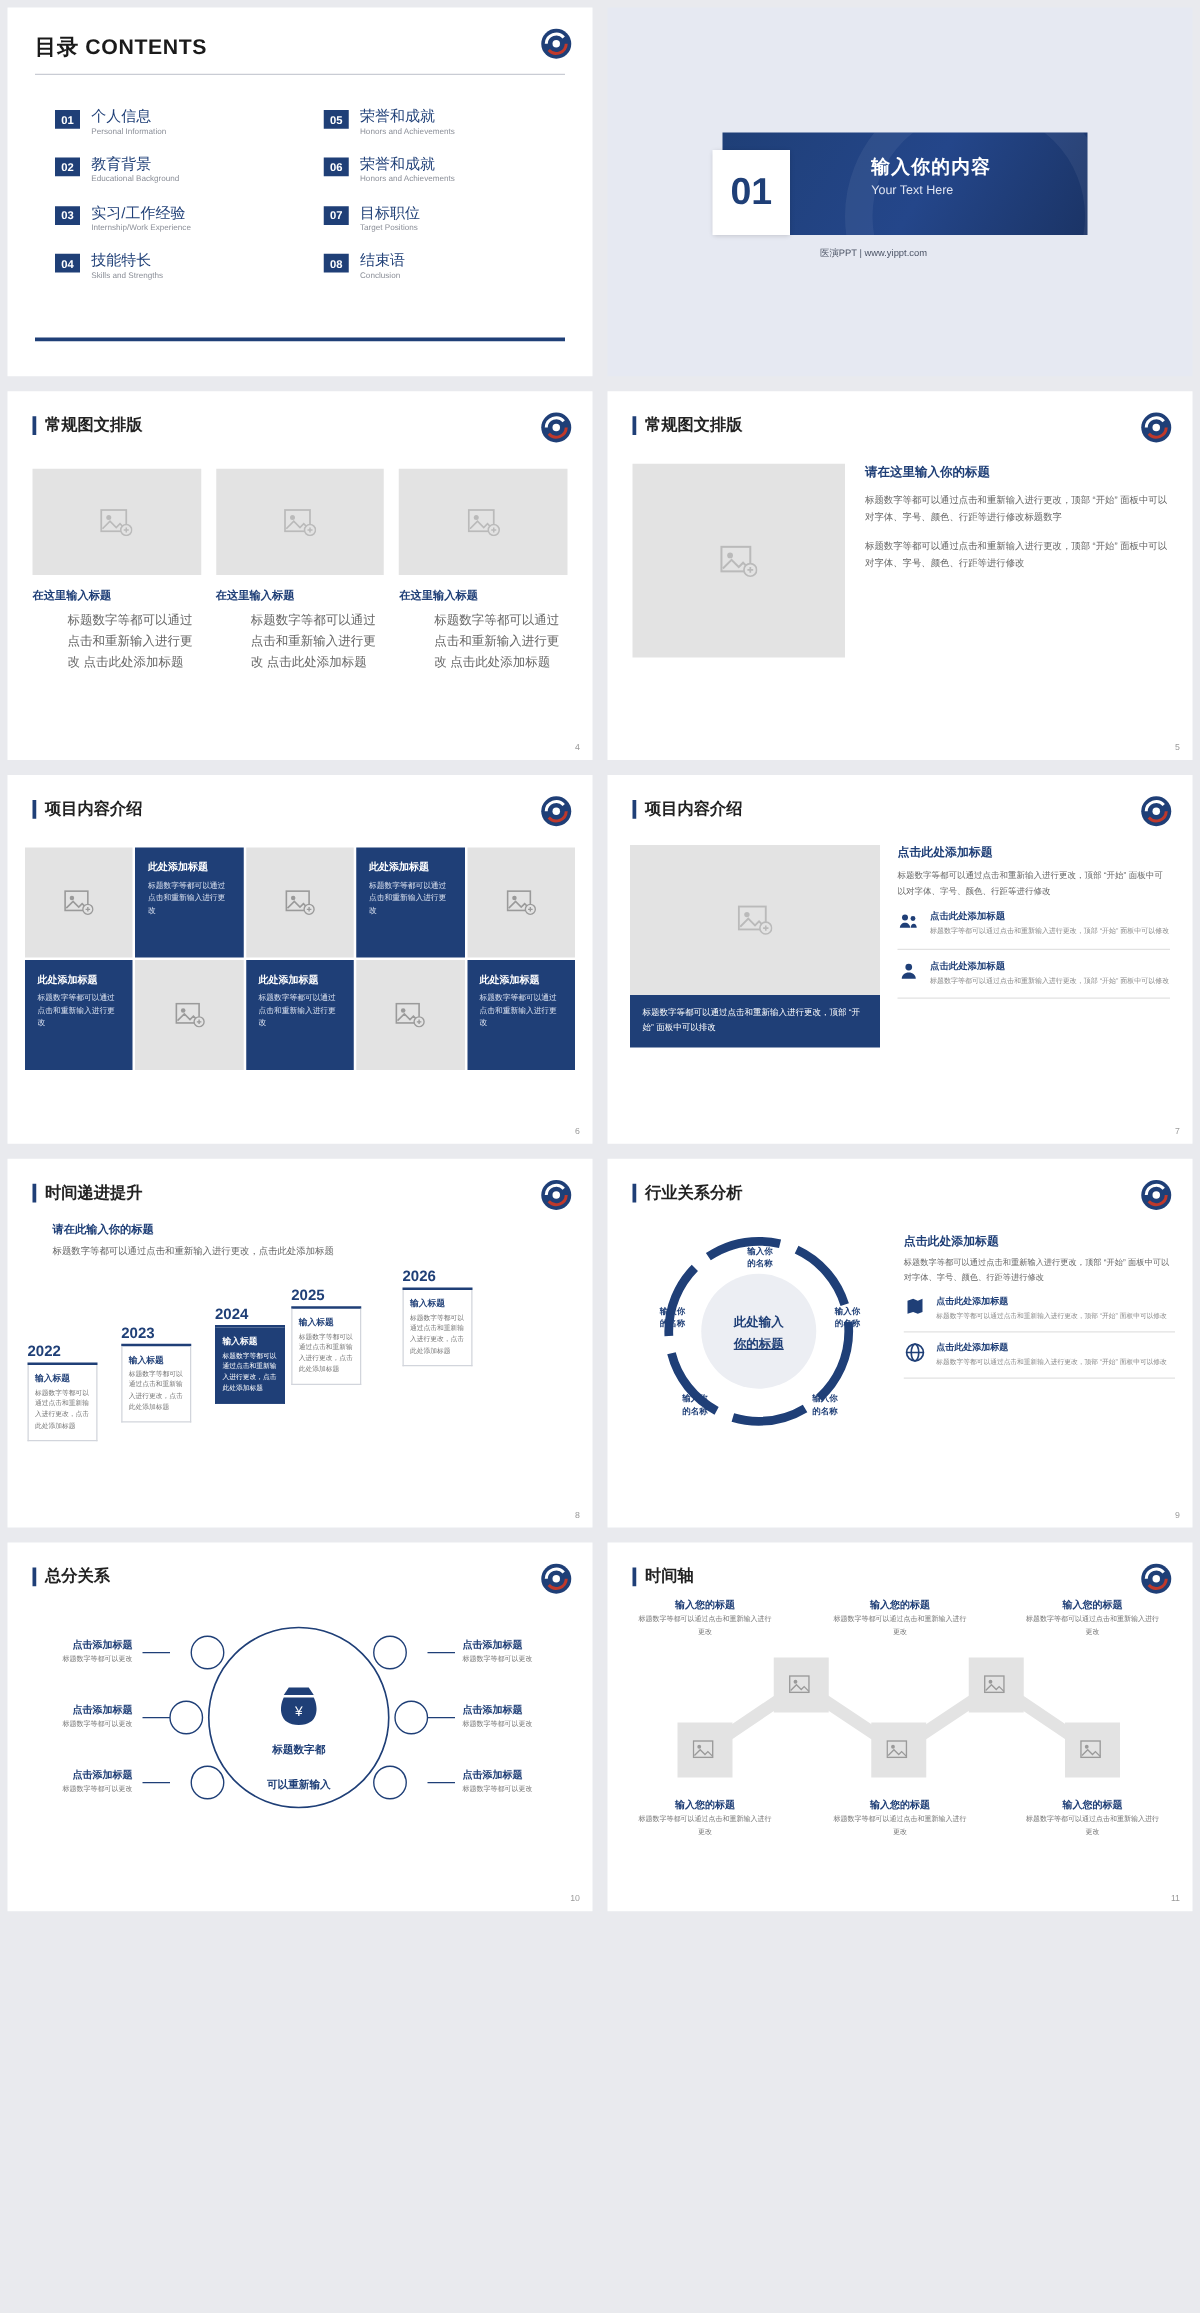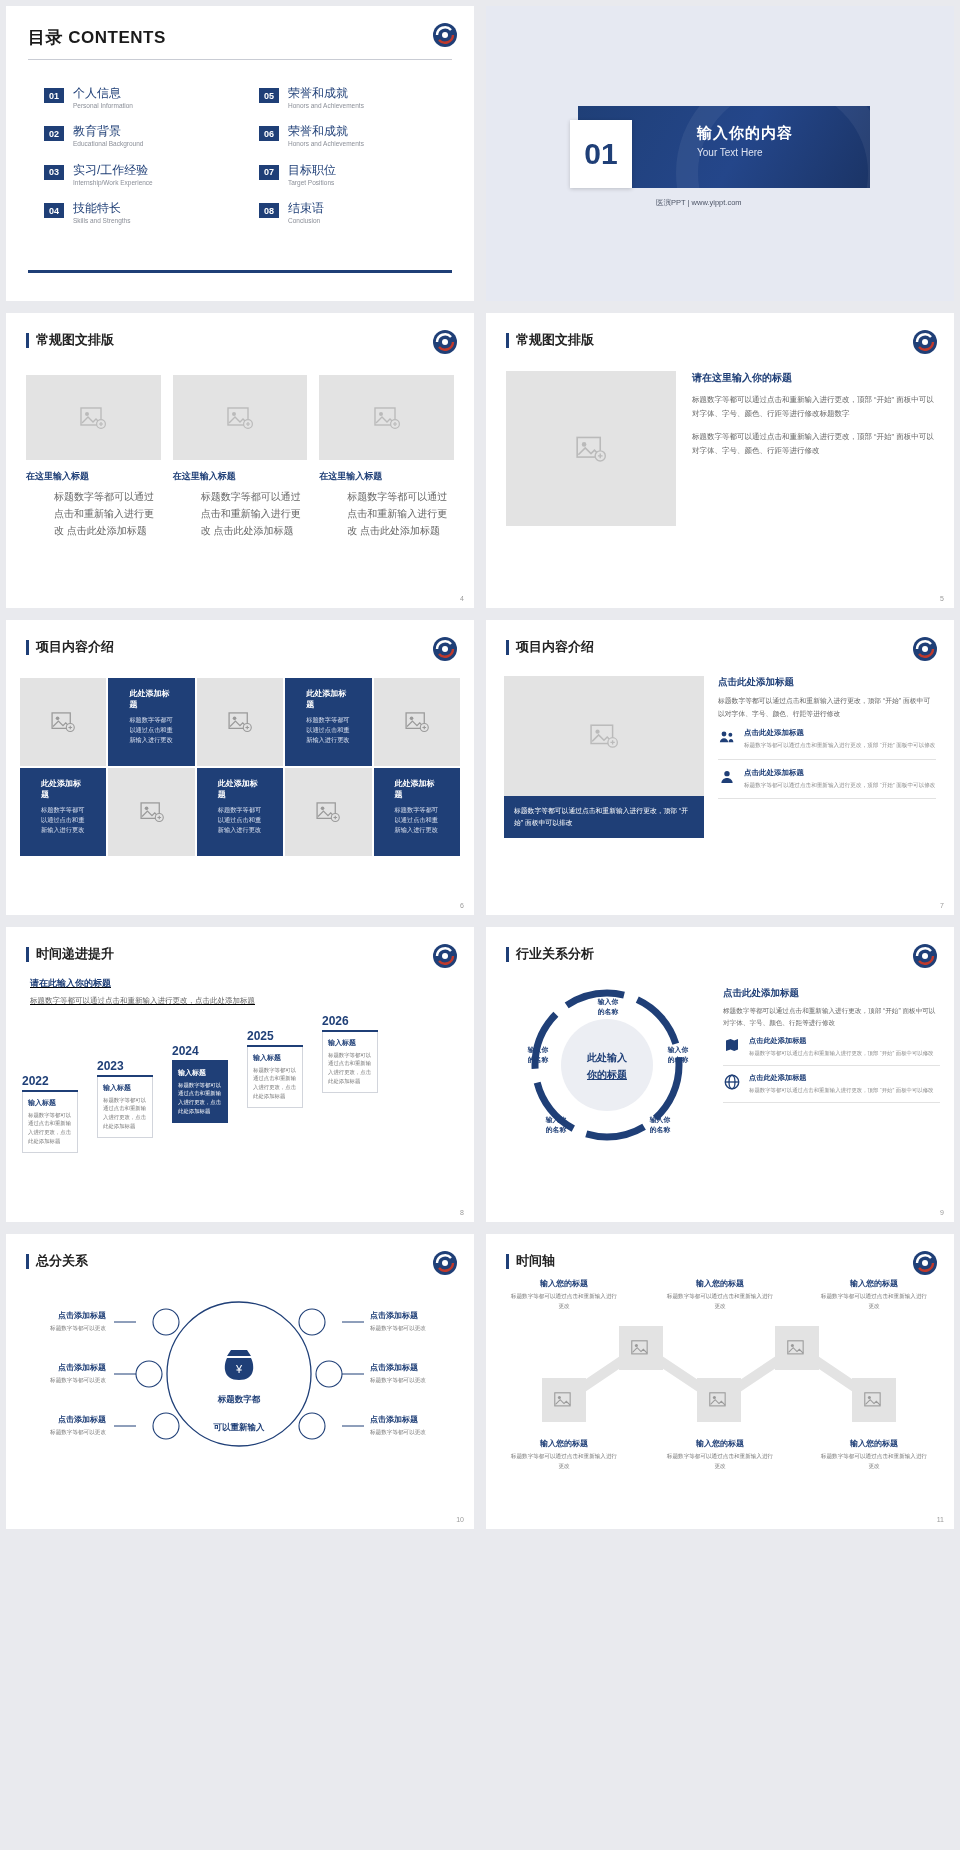--- a/index.html
+++ b/index.html
@@ -127,38 +127,38 @@
   
   .s5-grid {
     display: grid;
     grid-template-columns: repeat(5, 1fr);
     grid-template-rows: 88px 88px;
     gap: 2px;
     margin: 22px 14px 0 14px;
   }
   .cell { position: relative; overflow: hidden; }
   .cell.img { background: #e3e3e3; display:flex; align-items:center; justify-content:center; }
-  .cell.blue { background: #1f3f77; color: #fff; padding: 10px 21px; }
+  .cell.blue { background: #1f3f77; color: #fff; padding: 10px 10px; }
   .cell.blue .ct { font-size: 8px; font-weight: bold; }
   .cell.blue .cd { font-size: 6.2px; line-height: 1.65; margin-top: 5px; color: #d9e0ef; }
 
   
   .s6-body { display: flex; gap: 14px; padding: 20px 18px 0 18px; }
   .s6-left { width: 200px; flex: none; }
   .s6-left .ph { height: 120px; }
   .s6-cap { background: #1f3f77; color: #fff; font-size: 6.8px; line-height: 1.8; padding: 9px 10px; }
   .s6-t { font-size: 9.5px; font-weight: bold; color: #1f3f77; }
   .s6-p { font-size: 6.8px; color: #666; line-height: 1.85; margin-top: 6px; }
   .s6-item { display: flex; gap: 8px; align-items: flex-start; padding: 8px 0; border-bottom: 1px solid #e2e2e2; }
   .s6-ic { width: 18px; height: 18px; flex: none; color: #1f3f77; }
   .s6-it { font-size: 7.5px; font-weight: bold; color: #1f3f77; }
   .s6-id { font-size: 5.6px; color: #8b8b8b; line-height: 1.7; margin-top: 3px; }
 
   
-  .s7-lead { padding: 14px 20px 0 24px; text-decoration: underline; }
+  .s7-lead { padding: 14px 20px 0 36px; }
   .s7-lead .lt { font-size: 9px; font-weight: bold; color: #1f3f77; }
   .s7-lead .lp { font-size: 7.5px; color: #666; line-height: 1.8; margin-top: 4px; }
   .s7-steps { position: relative; height: 120px; margin: 6px 16px 0 16px; }
   .step { position: absolute; width: 56px; }
   .step .yr { font-size: 12px; font-weight: bold; color: #1f3f77; }
   .step .ul { height: 2px; background: #1f3f77; margin-top: 2px; }
   .step .bx { border: 1px solid #d2d5dc; border-top: none; padding: 6px 5px; }
   .step .st { font-size: 7px; font-weight: bold; color: #1f3f77; }
   .step .sd { font-size: 5.4px; color: #777; line-height: 1.65; margin-top: 3px; }
   .step.dark .bx { background: #1f3f77; border-color: #1f3f77; }
@@ -549,21 +549,21 @@
         </div>
       </div>
       <div class="step dark" style="left:150px; top:30px;">
         <div class="yr">2024</div>
         <div class="ul"></div>
         <div class="bx">
           <div class="st">输入标题</div>
           <div class="sd">标题数字等都可以通过点击和重新输入进行更改，点击此处添加标题</div>
         </div>
       </div>
-      <div class="step" style="left:225px; top:15px;">
+      <div class="step" style="left:211px; top:15px;">
         <div class="yr">2025</div>
         <div class="ul"></div>
         <div class="bx">
           <div class="st">输入标题</div>
           <div class="sd">标题数字等都可以通过点击和重新输入进行更改，点击此处添加标题</div>
         </div>
       </div>
       <div class="step" style="left:300px; top:0px;">
         <div class="yr">2026</div>
         <div class="ul"></div>

